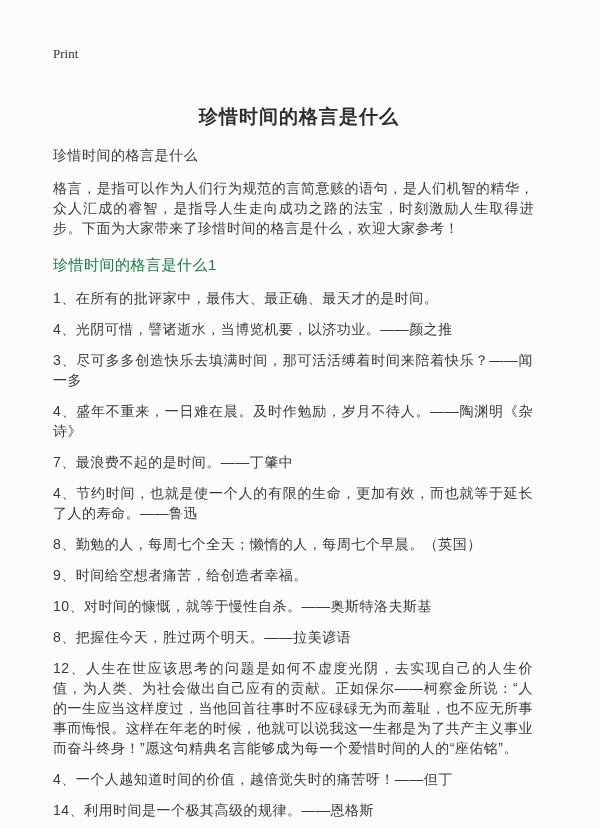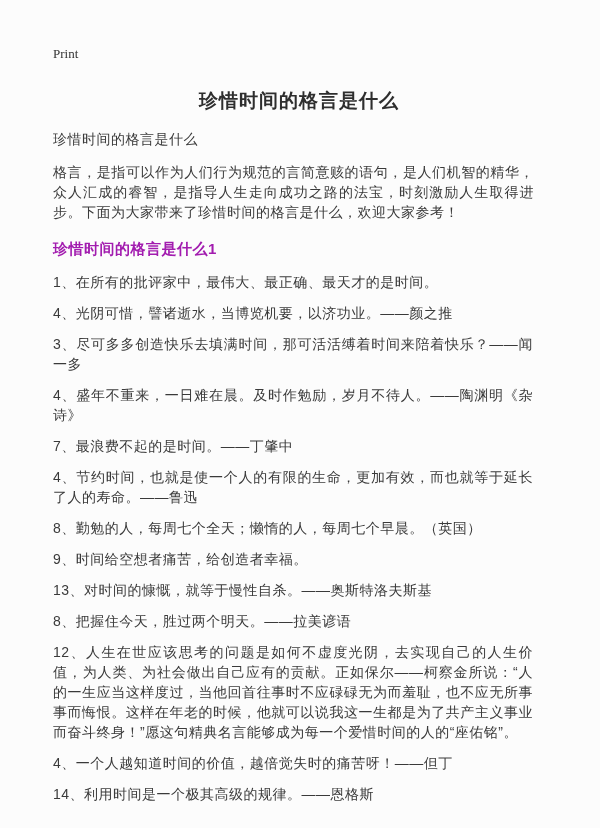--- a/index.html
+++ b/index.html
@@ -18,21 +18,21 @@
     box-sizing: border-box;
     width: 600px;
     height: 828px;
     padding: 44px 55px 0 53px;
   }
   .print-link {
     font-family: "Liberation Serif", serif;
     font-size: 13px;
     color: #333333;
     display: inline-block;
-    margin: 0 0 10px 0;
+    margin: 0 0 26px 0;
     cursor: pointer;
   }
   .doc-title {
     font-size: 19px;
     font-weight: bold;
     text-align: center;
     color: #2e2e2e;
     margin: 16px 0 17px 0;
     letter-spacing: 1px;
   }
@@ -43,22 +43,22 @@
   }
   .intro {
     font-size: 14px;
     line-height: 20px;
     margin: 0 11px 14px 0;
     letter-spacing: 0.5px;
     text-align: justify;
   }
   .section-heading {
     font-size: 15px;
-    font-weight: bold;
-    color: #a21caf;
+    font-weight: normal;
+    color: #15803d;
     margin: 18px 0 13px 0;
     letter-spacing: 0.5px;
   }
   .quote {
     font-size: 14px;
     line-height: 20px;
     margin: 0 12px 11px 0;
     letter-spacing: 0.5px;
     text-align: justify;
   }
@@ -78,18 +78,18 @@
   <h2 class="section-heading">珍惜时间的格言是什么1</h2>
 
   <p class="quote">1、在所有的批评家中，最伟大、最正确、最天才的是时间。</p>
   <p class="quote">4、光阴可惜，譬诸逝水，当博览机要，以济功业。——颜之推</p>
   <p class="quote">3、尽可多多创造快乐去填满时间，那可活活缚着时间来陪着快乐？——闻一多</p>
   <p class="quote">4、盛年不重来，一日难在晨。及时作勉励，岁月不待人。——陶渊明《杂诗》</p>
   <p class="quote">7、最浪费不起的是时间。——丁肇中</p>
   <p class="quote">4、节约时间，也就是使一个人的有限的生命，更加有效，而也就等于延长了人的寿命。——鲁迅</p>
   <p class="quote">8、勤勉的人，每周七个全天；懒惰的人，每周七个早晨。（英国）</p>
   <p class="quote">9、时间给空想者痛苦，给创造者幸福。</p>
-  <p class="quote">13、对时间的慷慨，就等于慢性自杀。——奥斯特洛夫斯基</p>
+  <p class="quote">10、对时间的慷慨，就等于慢性自杀。——奥斯特洛夫斯基</p>
   <p class="quote">8、把握住今天，胜过两个明天。——拉美谚语</p>
   <p class="quote">12、人生在世应该思考的问题是如何不虚度光阴，去实现自己的人生价值，为人类、为社会做出自己应有的贡献。正如保尔——柯察金所说：“人的一生应当这样度过，当他回首往事时不应碌碌无为而羞耻，也不应无所事事而悔恨。这样在年老的时候，他就可以说我这一生都是为了共产主义事业而奋斗终身！”愿这句精典名言能够成为每一个爱惜时间的人的“座佑铭”。</p>
   <p class="quote">4、一个人越知道时间的价值，越倍觉失时的痛苦呀！——但丁</p>
   <p class="quote">14、利用时间是一个极其高级的规律。——恩格斯</p>
 </div>
 
 </body></html>

